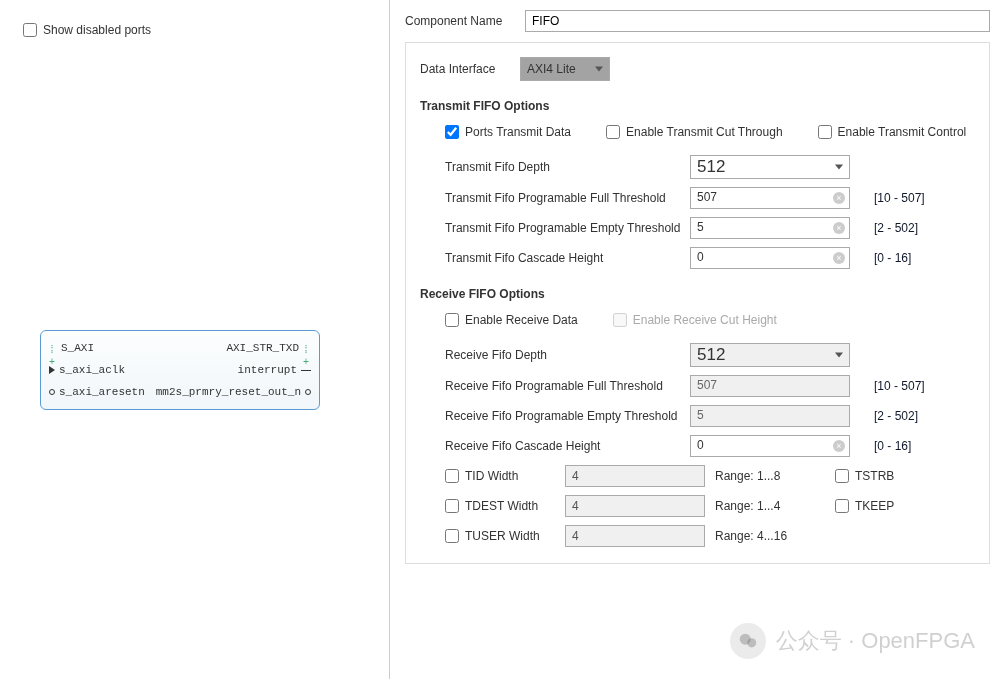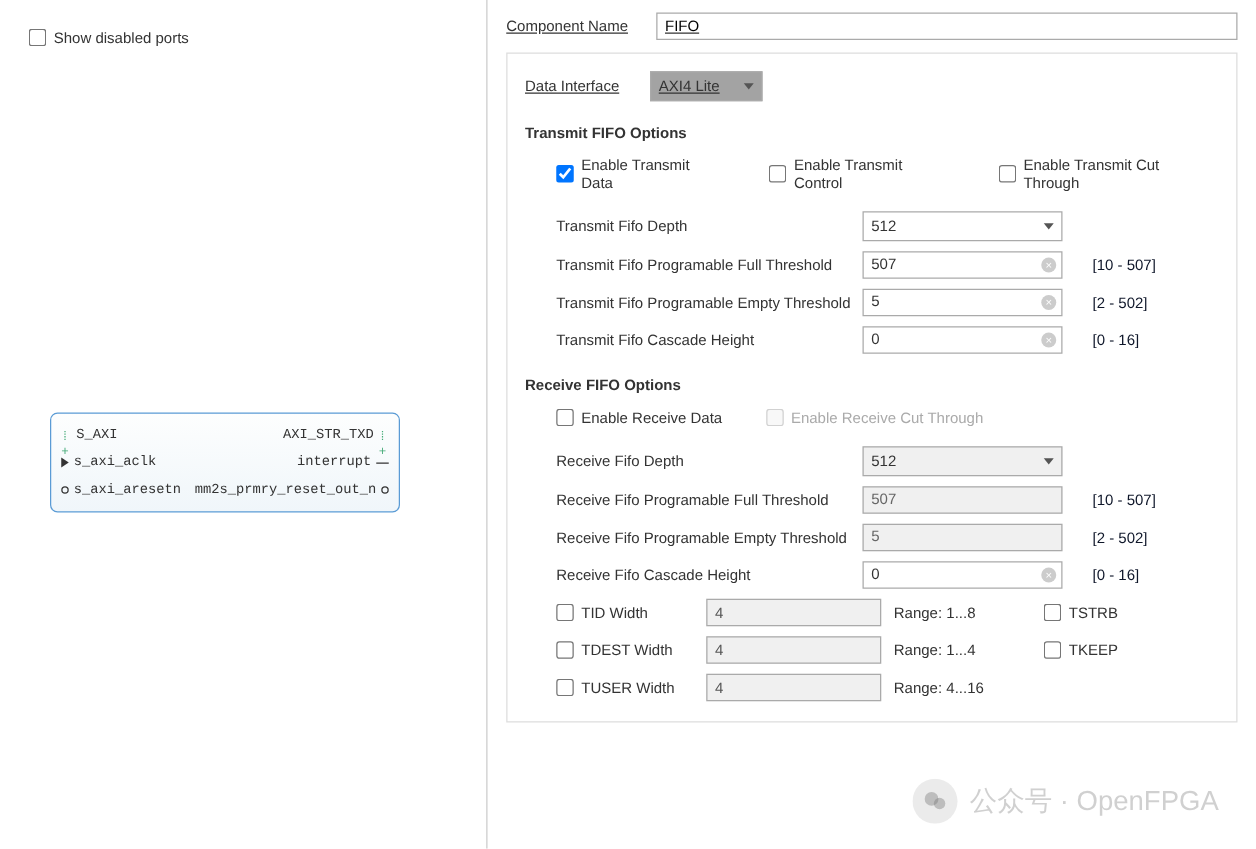--- a/index.html
+++ b/index.html
@@ -67,21 +67,20 @@
   .port-conn.bus::before {
     content: "⁞+"; color: #4a7; font-size: 10px;
   }
   .port-conn.arrow-in { border-left: 6px solid #333; border-top: 4px solid transparent; border-bottom: 4px solid transparent; width:0; height:0; }
   .port-conn.dot { width:6px; height:6px; border:1px solid #333; border-radius:50%; }
   .form-row {
     display: flex;
     align-items: center;
     margin-bottom: 6px;
     gap: 10px;
-    text-decoration: underline;
   }
   .form-label {
     min-width: 110px;
   }
   .text-input {
     border: 1px solid #aaa;
     height: 22px;
     padding: 2px 6px;
     font-size: 12px;
     background: #fff;
@@ -147,21 +146,21 @@
     font-size: 9px;
     line-height: 12px;
     text-align: center;
     cursor: pointer;
   }
   .field-select {
     width: 160px;
     border: 1px solid #aaa;
     height: 24px;
     padding: 2px 22px 2px 6px;
-    font-size: 12px;
+    font-size: 17px;
     position: relative;
     display: flex;
     align-items: center;
     background: #fff;
   }
   .field-select.disabled { background: #f0f0f0; }
   .field-select .chev {
     position: absolute;
     right: 6px;
     top: 50%;
@@ -271,29 +270,29 @@
         <span>AXI4 Lite</span>
         <span class="chev"></span>
       </div>
     </div>
 
     <div class="section-title">Transmit FIFO Options</div>
     <div class="section-body">
       <div class="checkbox-group">
         <label class="checkbox-row">
             <input type="checkbox" checked="" style="">
-            <span>Enable Transmit Data</span>
+            <span>Ports Transmit Data</span>
           </label>
         <label class="checkbox-row">
             <input type="checkbox" style="">
-            <span>Enable Transmit Control</span>
+            <span>Enable Transmit Cut Through</span>
           </label>
         <label class="checkbox-row">
             <input type="checkbox" style="">
-            <span>Enable Transmit Cut Through</span>
+            <span>Enable Transmit Control</span>
           </label>
       </div>
 
       <div class="field-row">
         <span class="field-label">Transmit Fifo Depth</span>
         <div class="field-select">
           <span>512</span>
           <span class="chev"></span>
         </div>
       </div>
@@ -325,21 +324,21 @@
 
     <div class="section-title">Receive FIFO Options</div>
     <div class="section-body">
       <div class="checkbox-group">
         <label class="checkbox-row">
             <input type="checkbox" style="">
             <span>Enable Receive Data</span>
           </label>
         <label class="checkbox-row">
             <input type="checkbox" disabled="" style="">
-            <span class="disabled-text">Enable Receive Cut Through</span>
+            <span class="disabled-text">Enable Receive Cut Height</span>
           </label>
       </div>
 
       <div class="field-row">
         <span class="field-label">Receive Fifo Depth</span>
         <div class="field-select disabled">
           <span>512</span>
           <span class="chev"></span>
         </div>
       </div>

